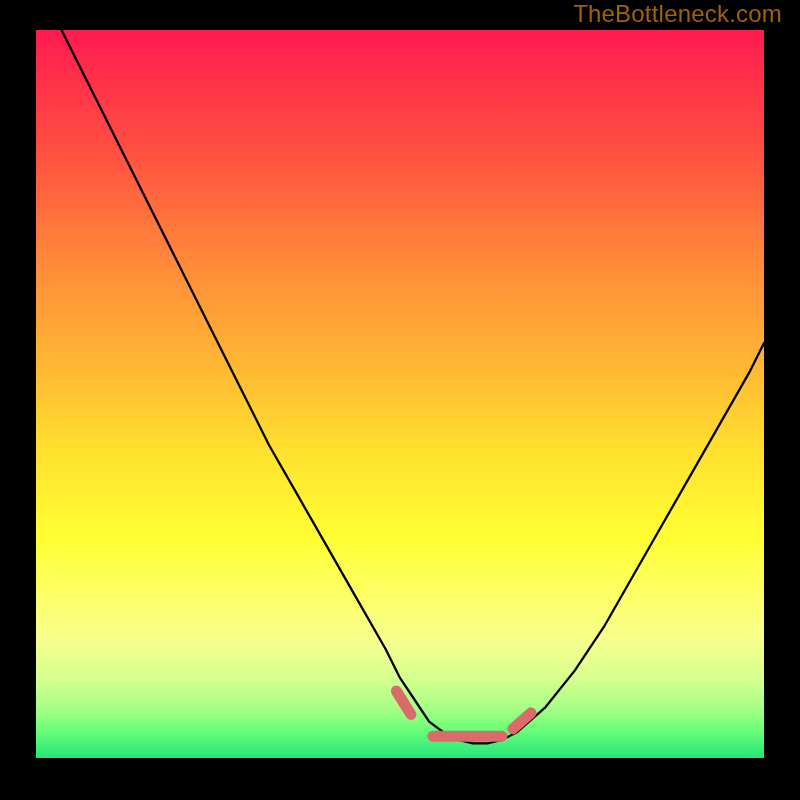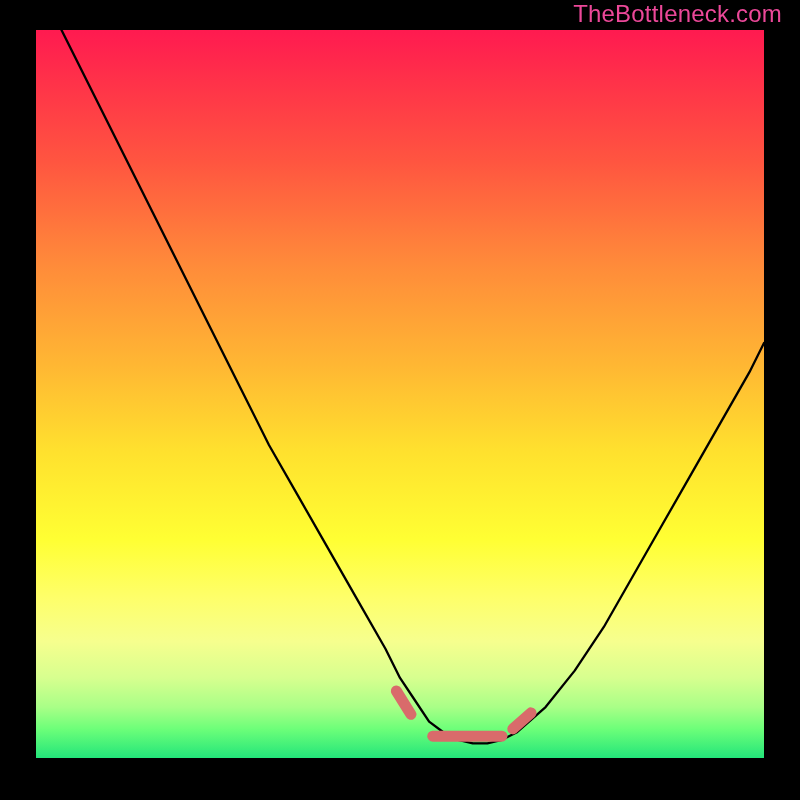--- a/index.html
+++ b/index.html
@@ -16,21 +16,21 @@
     height: 800px;
     background: #000;
   }
   .watermark {
     position: absolute;
     top: 0px;
     right: 18px;
     font-family: Arial, Helvetica, sans-serif;
     font-size: 24px;
     font-weight: 400;
-    color: #ec4899;
+    color: #a16207;
     letter-spacing: 0.2px;
   }
   .plot-area {
     position: absolute;
     left: 36px;
     top: 30px;
     width: 728px;
     height: 728px;
   }
   .gradient-bg {

